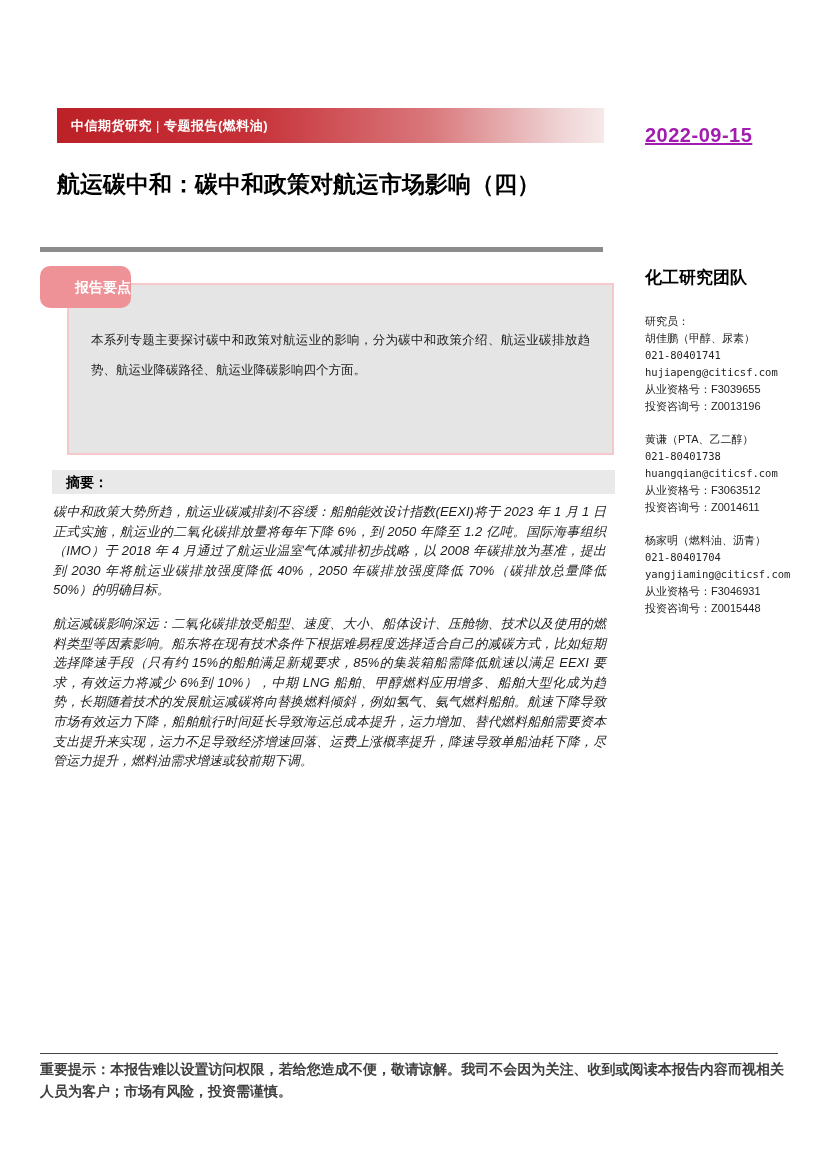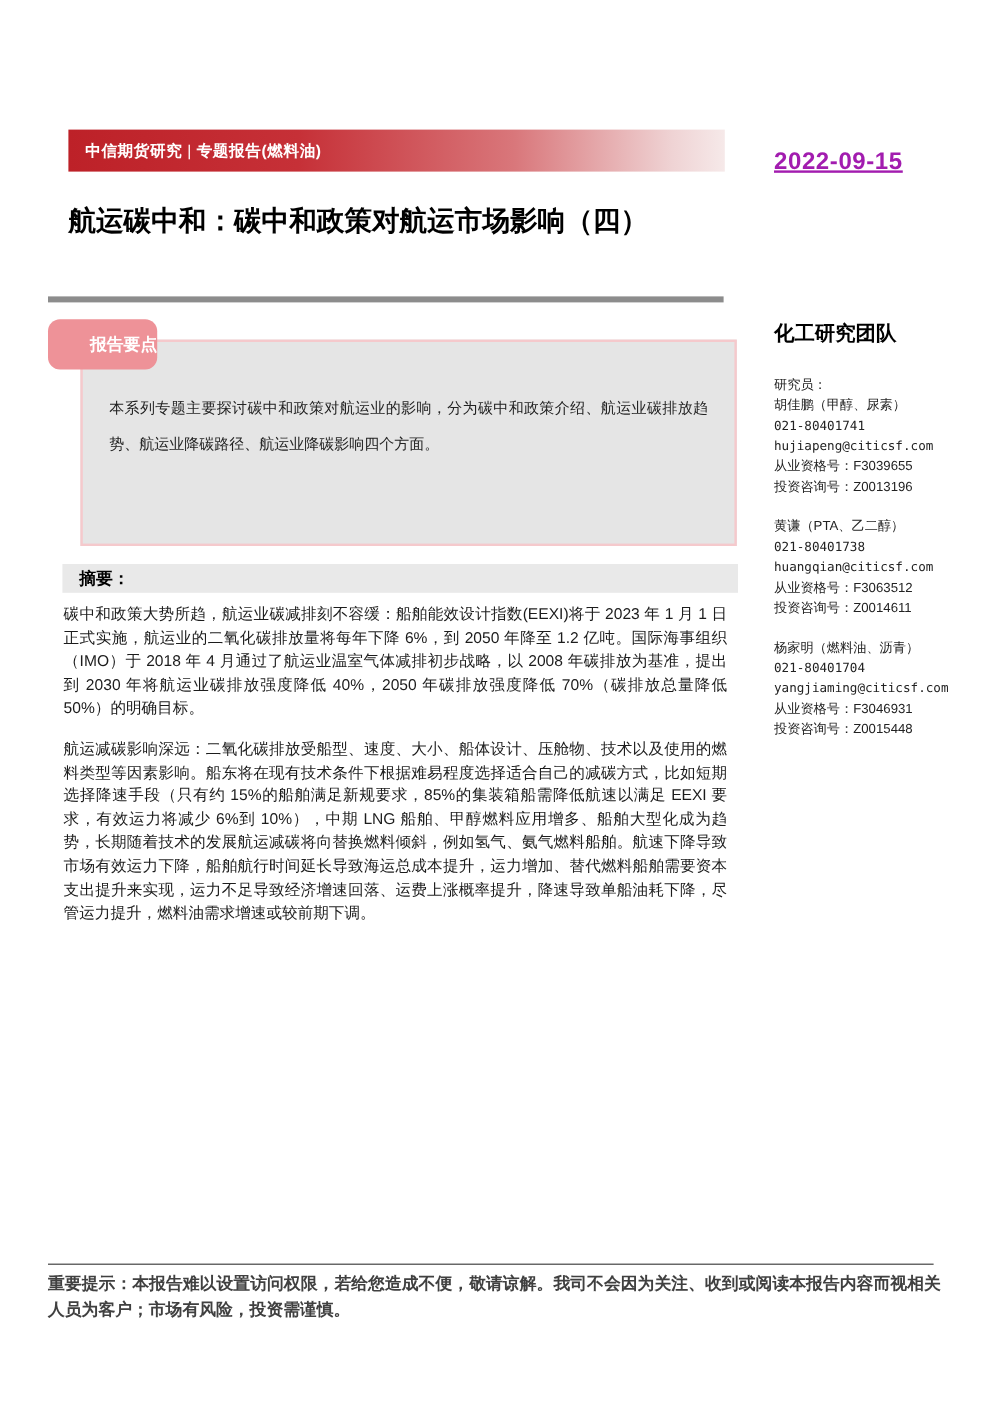--- a/index.html
+++ b/index.html
@@ -116,20 +116,21 @@
     position: absolute;
     left: 53px; top: 502px;
     width: 553px;
   }
   .abstract-body p {
     margin: 0 0 14px 0;
     font-size: 13px;
     line-height: 19.6px;
     text-align: justify;
     color: #1c1c1c;
+    font-style: italic;
   }
 
   
   .sidebar {
     position: absolute;
     left: 645px; top: 266px;
     width: 170px;
   }
   .team-title {
     font-size: 17px;

